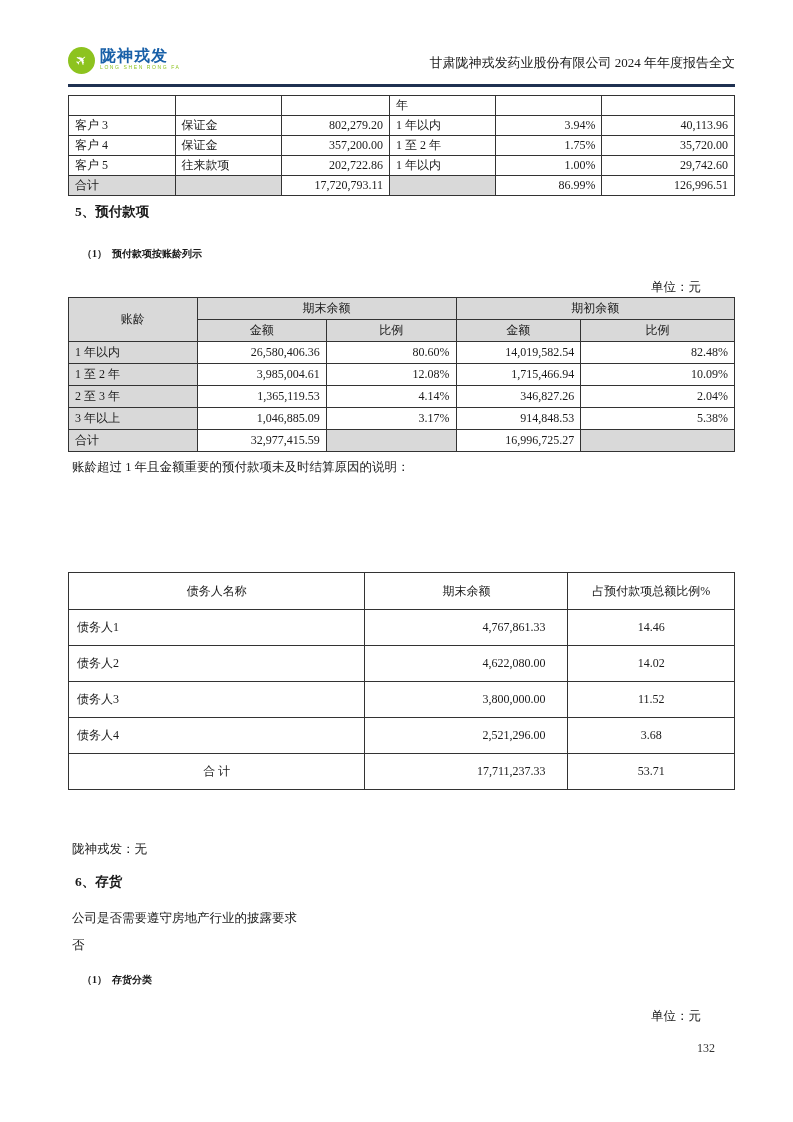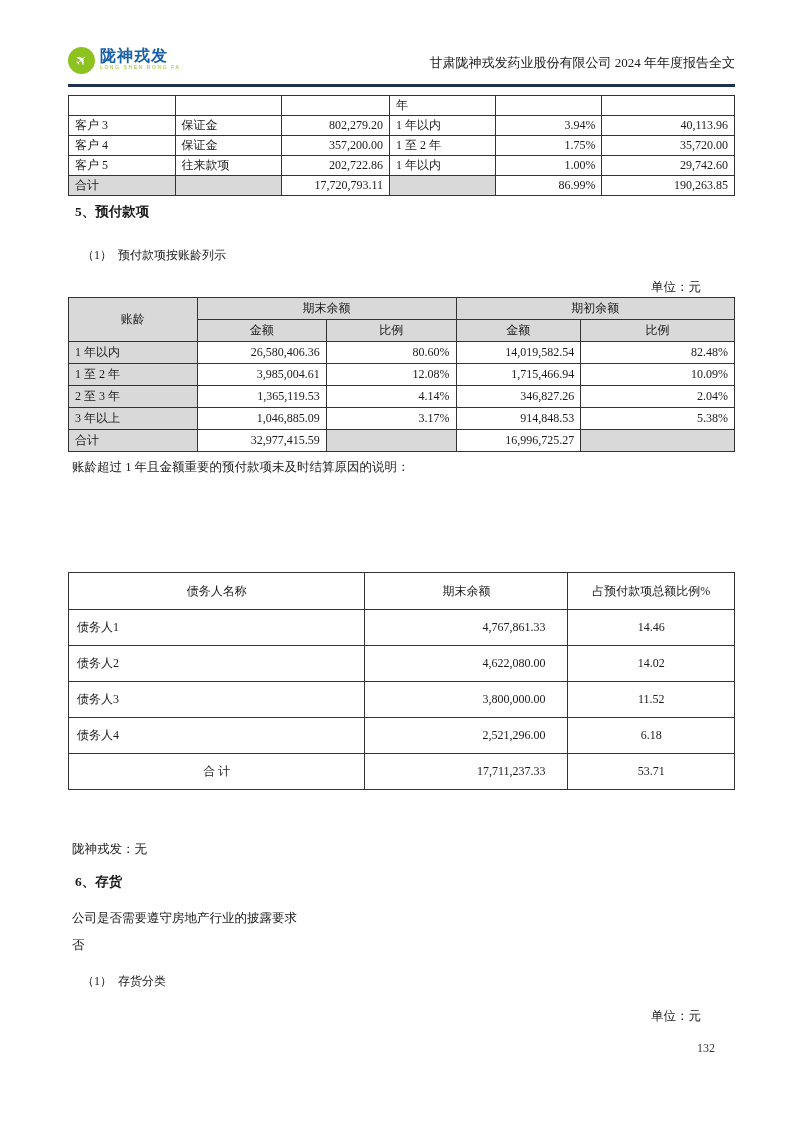--- a/index.html
+++ b/index.html
@@ -39,21 +39,21 @@
   .tbl-aging th{background:#d9d9d9;}
   
   .tbl-top5{top:572px;}
   .tbl-top5 thead tr{height:37px;}
   .tbl-top5 tbody tr{height:36px;}
   .tbl-top5 td{padding:1px 8px;}
   .tbl-top5 td:nth-child(2){padding-right:22px;}
   
   .abs{position:absolute;white-space:pre;}
   .h-num{font-weight:bold;font-size:13.5px;}
-  .h-sub{font-weight:normal;font-size:12px;}
+  .h-sub{font-weight:bold;font-size:10px;}
   .body-txt{font-size:12.5px;}
   .unit{font-size:12.5px;}
   .pagenum{font-size:12px;color:#333;}
 </style>
 </head>
 <body>
 
 <div class="page">
 
   <div class="logo">
@@ -109,21 +109,21 @@
           <td style="text-align: left;">1 年以内</td>
           <td style="text-align: right;">1.00%</td>
           <td style="text-align: right;">29,742.60</td>
         </tr>
         <tr>
           <td class="gray" style="text-align: left;">合计</td>
           <td class="gray" style="text-align: left;"></td>
           <td style="text-align: right;">17,720,793.11</td>
           <td class="gray" style="text-align: left;"></td>
           <td style="text-align: right;">86.99%</td>
-          <td style="text-align: right;">190,263.85</td>
+          <td style="text-align: right;">126,996.51</td>
         </tr>
       </tbody>
   </table>
 
   <div class="abs h-num" style="left:75px;top:203px;">5、预付款项</div>
   <div class="abs h-sub" style="left:82px;top:247px;">（1）  预付款项按账龄列示</div>
   <div class="abs unit" style="right:92px;top:279px;">单位：元</div>
 
   <table class="tbl-aging">
     <colgroup>
@@ -213,21 +213,21 @@
           <td style="text-align: center;">14.02</td>
         </tr>
         <tr>
           <td style="text-align: left;">债务人3</td>
           <td style="text-align: right;">3,800,000.00</td>
           <td style="text-align: center;">11.52</td>
         </tr>
         <tr>
           <td style="text-align: left;">债务人4</td>
           <td style="text-align: right;">2,521,296.00</td>
-          <td style="text-align: center;">6.18</td>
+          <td style="text-align: center;">3.68</td>
         </tr>
         <tr>
           <td style="text-align: center;">合  计</td>
           <td style="text-align: right;">17,711,237.33</td>
           <td style="text-align: center;">53.71</td>
         </tr>
       </tbody>
   </table>
 
   <div class="abs body-txt" style="left:72px;top:841px;">陇神戎发：无</div>

